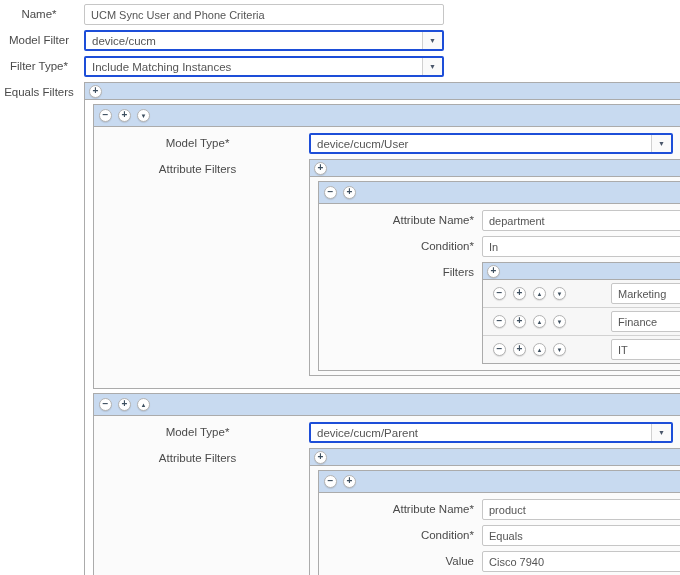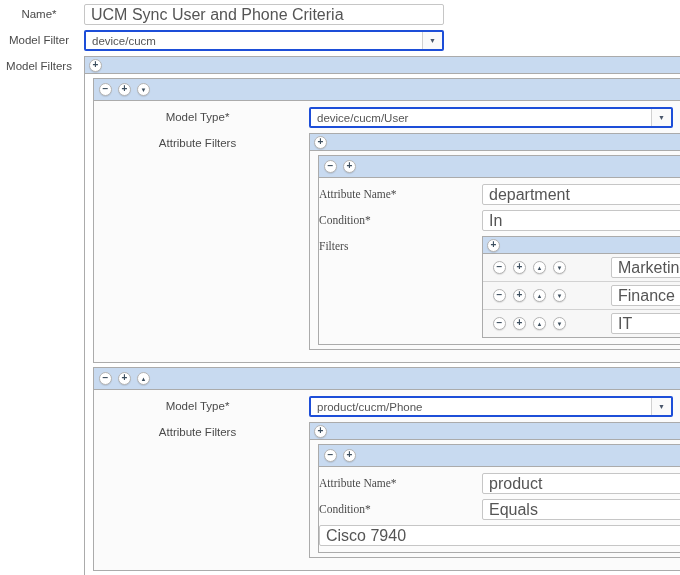--- a/index.html
+++ b/index.html
@@ -13,21 +13,21 @@
   .page { padding-top: 4px; }
 
   
   .frow { display: flex; align-items: flex-start; margin-bottom: 5px; }
   .flabel {
     flex: 0 0 84px; text-align: center;
     padding: 4px 6px 0 0; color: #4a4a4a; white-space: nowrap;
   }
   .tinput {
     height: 21px; border: 1px solid #c6c6c6; border-radius: 2px;
-    padding: 0 6px; font-family: inherit; font-size: 16px; color: #555;
+    padding: 0 6px; font-family: inherit; font-size: 11px; color: #555;
     background: #fff; outline: none;
   }
   .w360 { width: 360px; }
   .grow { flex: 1 1 auto; min-width: 0; }
 
   
   .select {
     display: flex; align-items: stretch; height: 21px;
     border: 2px solid #1d4ed8; border-radius: 2px; background: #fff;
     cursor: pointer;
@@ -58,22 +58,22 @@
   .panel-body { padding: 4px 0 12px 0; }
   .panel-body.tight { padding-bottom: 6px; }
 
   .prow { display: flex; align-items: flex-start; margin-top: 5px; }
   .prow:first-child { margin-top: 2px; }
   .plabel {
     flex: 0 0 215px; text-align: center; padding: 4px 8px 0 0;
     color: #4a4a4a; white-space: nowrap;
   }
   .nlabel {
-    flex: 0 0 163px; text-align: left; padding: 4px 8px 0 0;
-    color: #4a4a4a; white-space: nowrap; font-family: Liberation Serif, serif;
+    flex: 0 0 163px; text-align: right; padding: 4px 8px 0 0;
+    color: #4a4a4a; white-space: nowrap;
   }
   .mt-select { width: 364px; flex: none; }
 
   
   .cbtn {
     width: 13px; height: 13px; border-radius: 50%;
     border: 1px solid #b3b3b3; background: #fff; color: #3d4f5f;
     display: inline-flex; align-items: center; justify-content: center;
     padding: 0; cursor: pointer; flex: none;
     box-shadow: 0 1px 1px rgba(0,0,0,0.10);
@@ -105,23 +105,32 @@
   <div class="frow">
     <label class="flabel">Model Filter</label>
     <div class="select w360">
       <span class="select-val">device/cucm</span>
       <span class="select-btn">
           <span>▼</span>
         </span>
     </div>
   </div>
 
-
   <div class="frow">
-    <label class="flabel">Model Filters</label>
+    <label class="flabel">Filter Type*</label>
+    <div class="select w360">
+      <span class="select-val">Include Matching Instances</span>
+      <span class="select-btn">
+          <span>▼</span>
+        </span>
+    </div>
+  </div>
+
+  <div class="frow">
+    <label class="flabel">Equals Filters</label>
 
     <div class="container mf-container">
       <div class="addbar">
         <button class="cbtn">
             <span class="pm">+</span>
           </button>
       </div>
 
       <section class="panel">
         <header class="panel-header">
@@ -262,21 +271,21 @@
             </button>
           <button class="cbtn">
               <span class="tri">▲</span>
             </button>
         </header>
         <div class="panel-body">
 
           <div class="prow">
             <label class="plabel">Model Type*</label>
             <div class="select mt-select">
-              <span class="select-val">product/cucm/Phone</span>
+              <span class="select-val">device/cucm/Parent</span>
               <span class="select-btn">
                   <span>▼</span>
                 </span>
             </div>
           </div>
 
           <div class="prow">
             <label class="plabel">Attribute Filters</label>
 
             <div class="container grow">
@@ -301,20 +310,21 @@
                     <label class="nlabel">Attribute Name*</label>
                     <input class="tinput grow" style="margin-right: 1px;" value="product">
                   </div>
 
                   <div class="prow">
                     <label class="nlabel">Condition*</label>
                     <input class="tinput grow" style="margin-right: 1px;" value="Equals">
                   </div>
 
                   <div class="prow">
+                    <label class="nlabel">Value</label>
                     <input class="tinput grow" style="margin-right: 1px;" value="Cisco 7940">
                   </div>
 
                 </div>
               </section>
             </div>
           </div>
 
         </div>
       </section>

